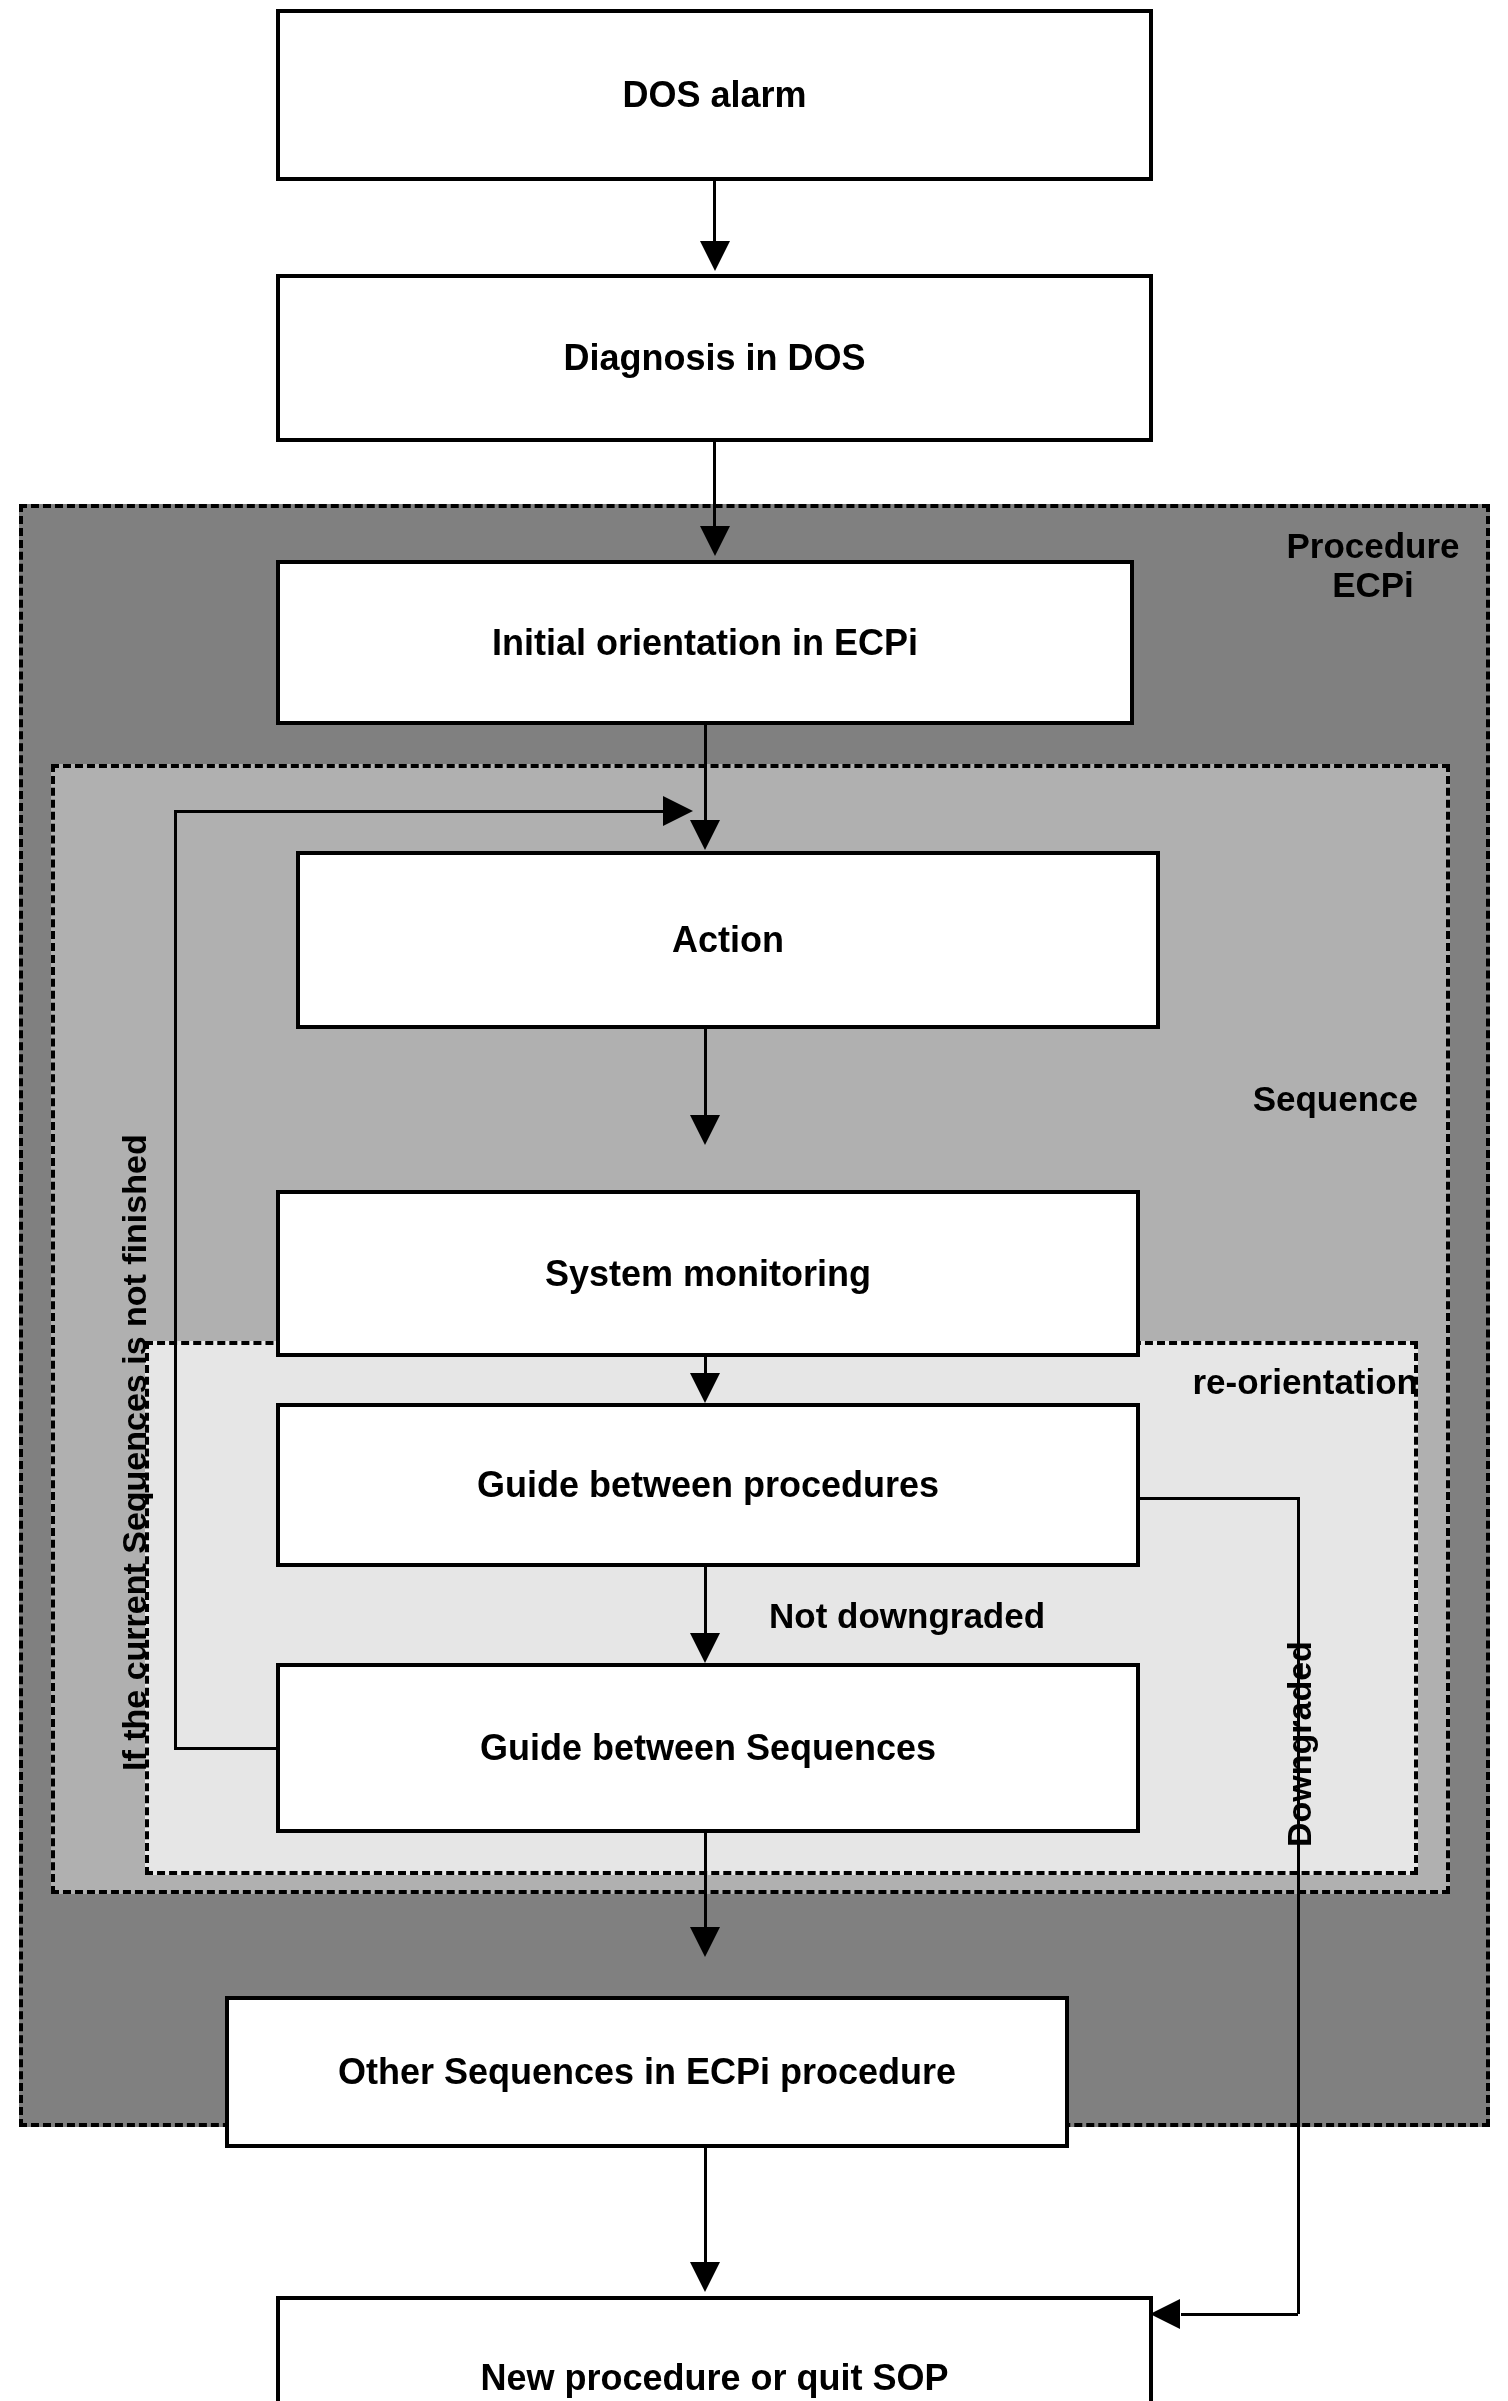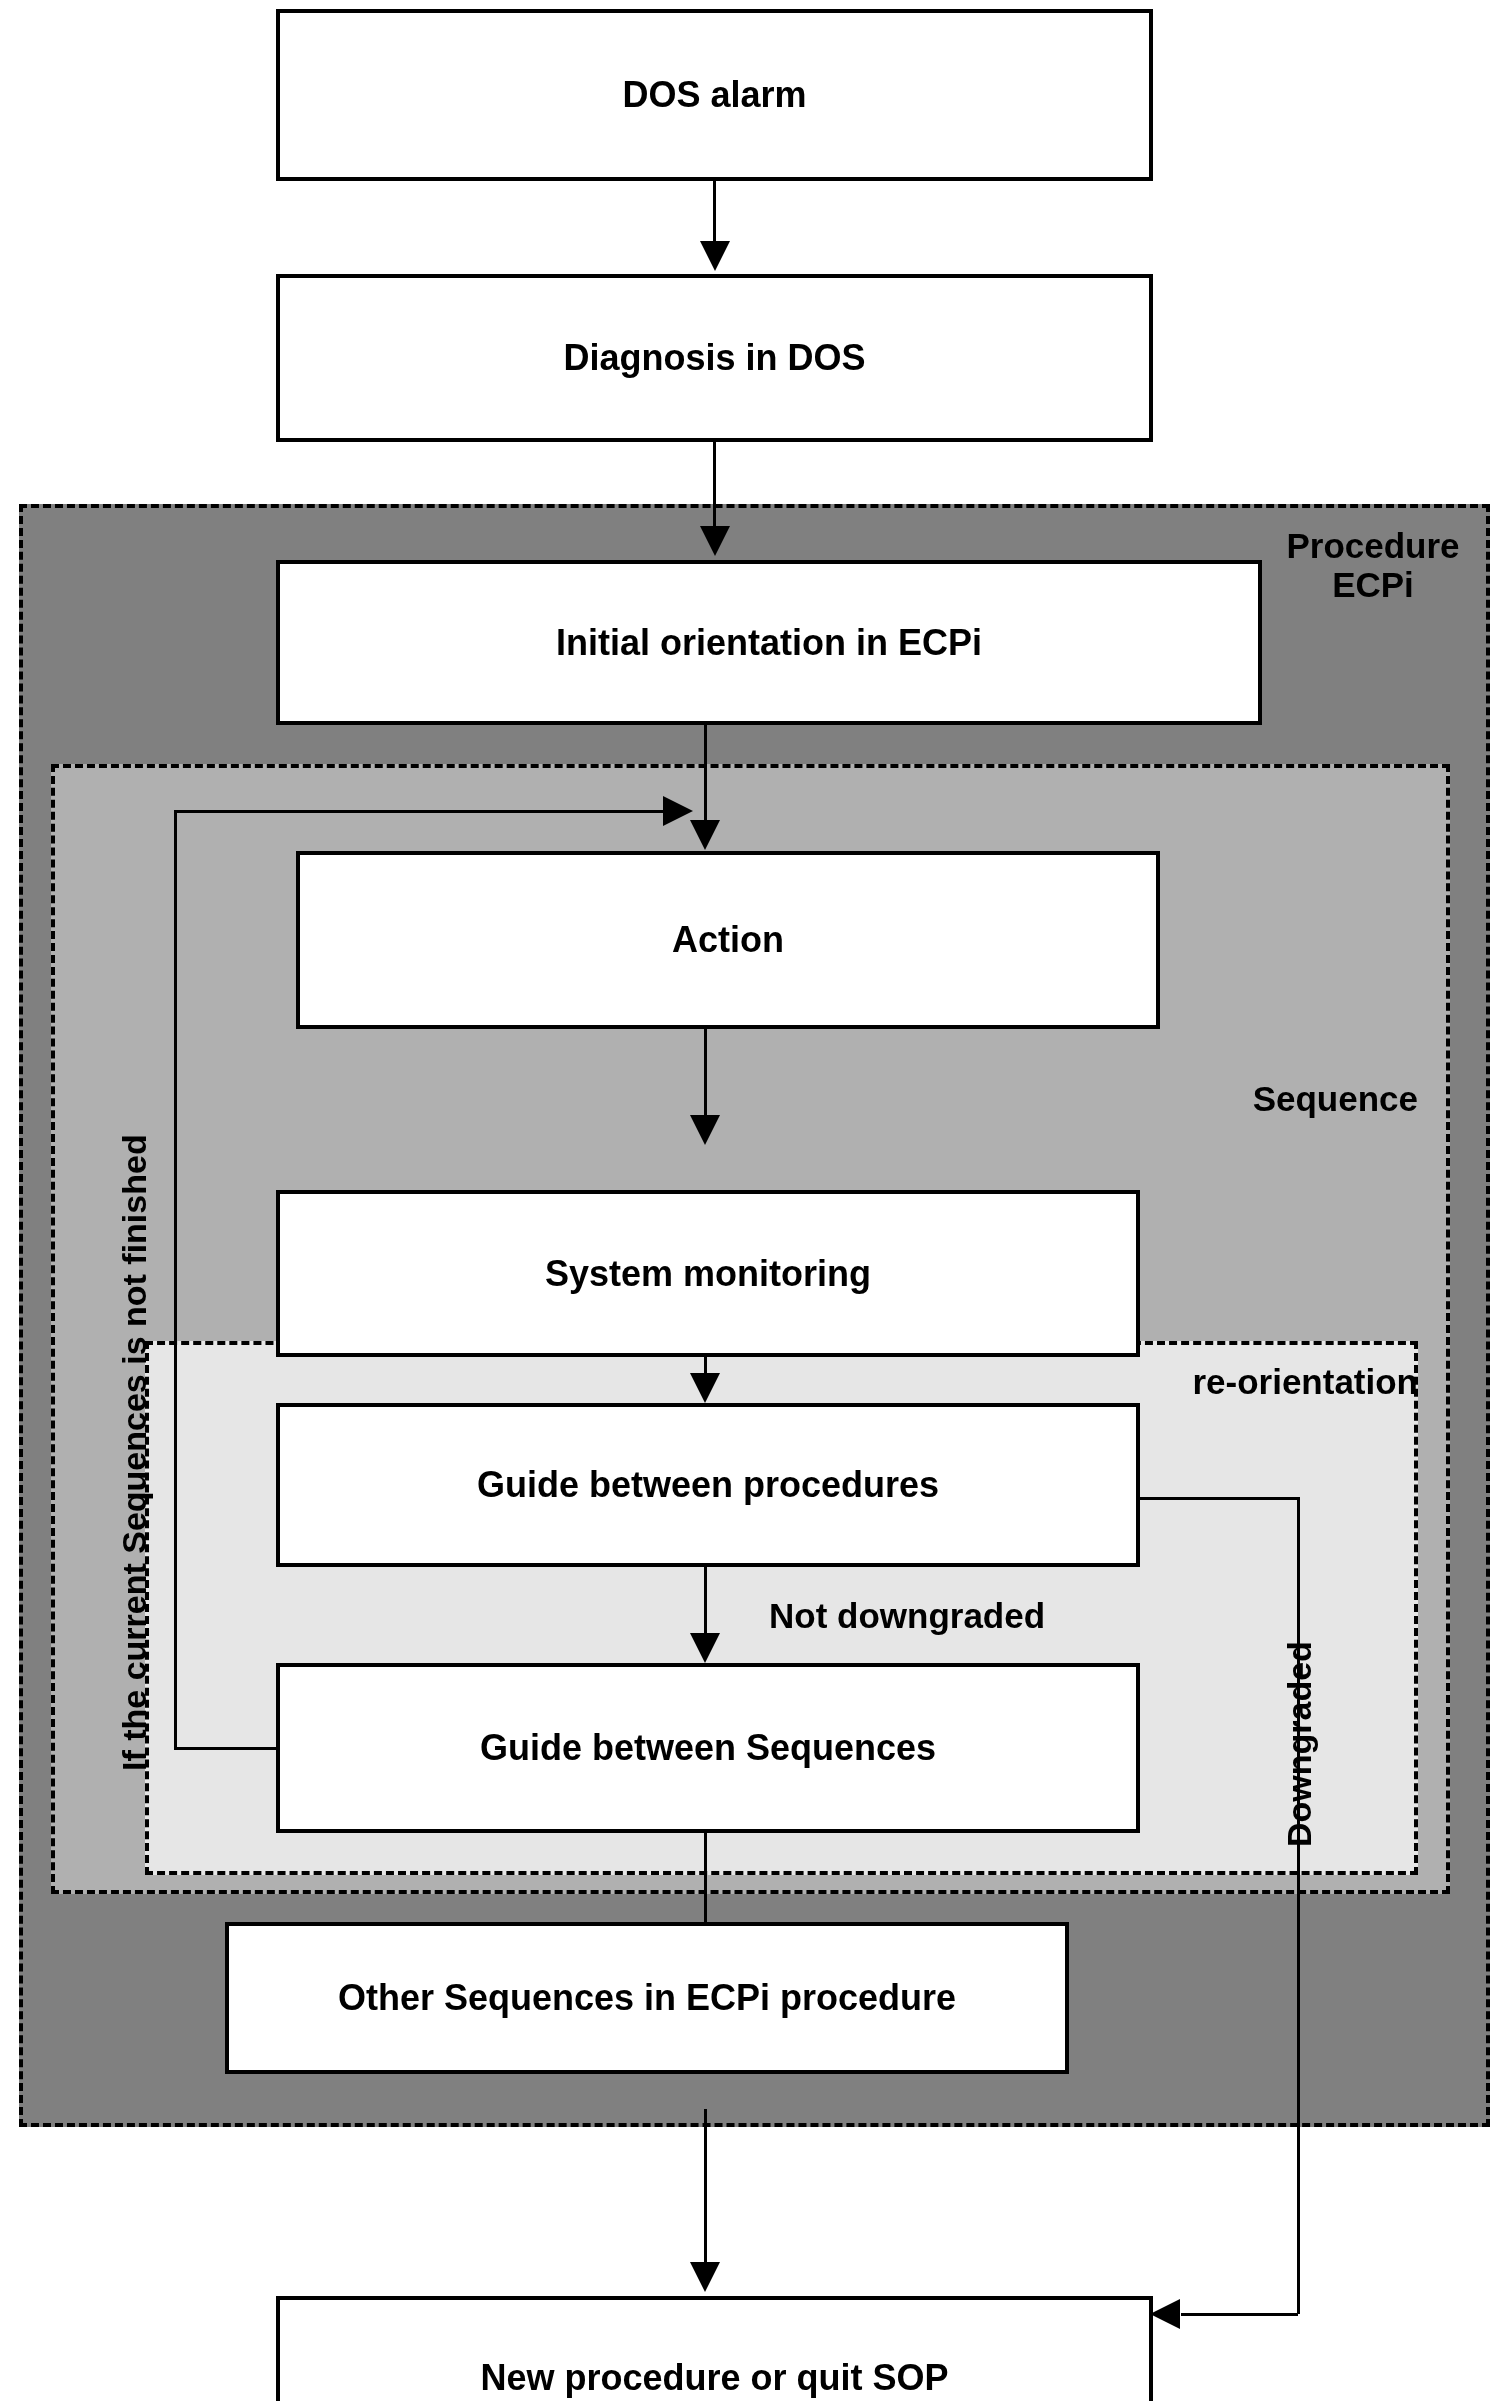--- a/index.html
+++ b/index.html
@@ -12,26 +12,26 @@
   #region-sequence{left:51px;top:764px;width:1399px;height:1130px;background:#b0b0b0;}
   #region-reorientation{left:145px;top:1341px;width:1273px;height:534px;background:#e6e6e6;}
 
   
   .box{position:absolute;box-sizing:border-box;background:#ffffff;border:4.1px solid #000;
        display:flex;align-items:center;justify-content:center;text-align:center;
        font-weight:bold;color:#000;line-height:1.15;padding:0 11px;}
 
   #box-dos-alarm        {left:276px; top:8.8px;   width:877px; height:172px; font-size:36px;}
   #box-diagnosis        {left:276px; top:274px;  width:877px; height:168px; font-size:36px;}
-  #box-initial          {left:276px; top:560px;  width:986px; height:165px; font-size:36px;}
+  #box-initial          {left:276px; top:560px;  width:858px; height:165px; font-size:36px;}
   #box-action           {left:276px; top:851px; width:864px; height:178px; font-size:36px;margin-left:20px;}
   #box-system-monitoring{left:276px; top:1190px; width:864px; height:167px; font-size:36px;}
   #box-guide-procedures {left:276px; top:1403px; width:864px; height:164px; font-size:36px;}
   #box-guide-sequences  {left:276px; top:1663px; width:864px; height:170px; font-size:36px;}
-  #box-other-sequences  {left:225px; top:1922px; width:844px; height:152px; font-size:36px;}
+  #box-other-sequences  {left:225px; top:1996px; width:844px; height:152px; font-size:36px;}
   #box-new-procedure    {left:276px; top:2296px; width:877px; height:164px; font-size:36px;}
 
   
   .region-title{position:absolute;font-weight:bold;color:#000;font-size:35px;line-height:1.12;
                 text-align:center;white-space:pre-line;}
   #title-procedure{left:1221px;top:526px;width:304px;}
   #title-sequence {left:1143px;top:1079px;width:275px;text-align:right;}
   #title-reorientation{left:982px;top:1362px;width:436px;text-align:right;}
 
   .region-title-vert{position:absolute;font-weight:bold;color:#000;font-size:34px;

